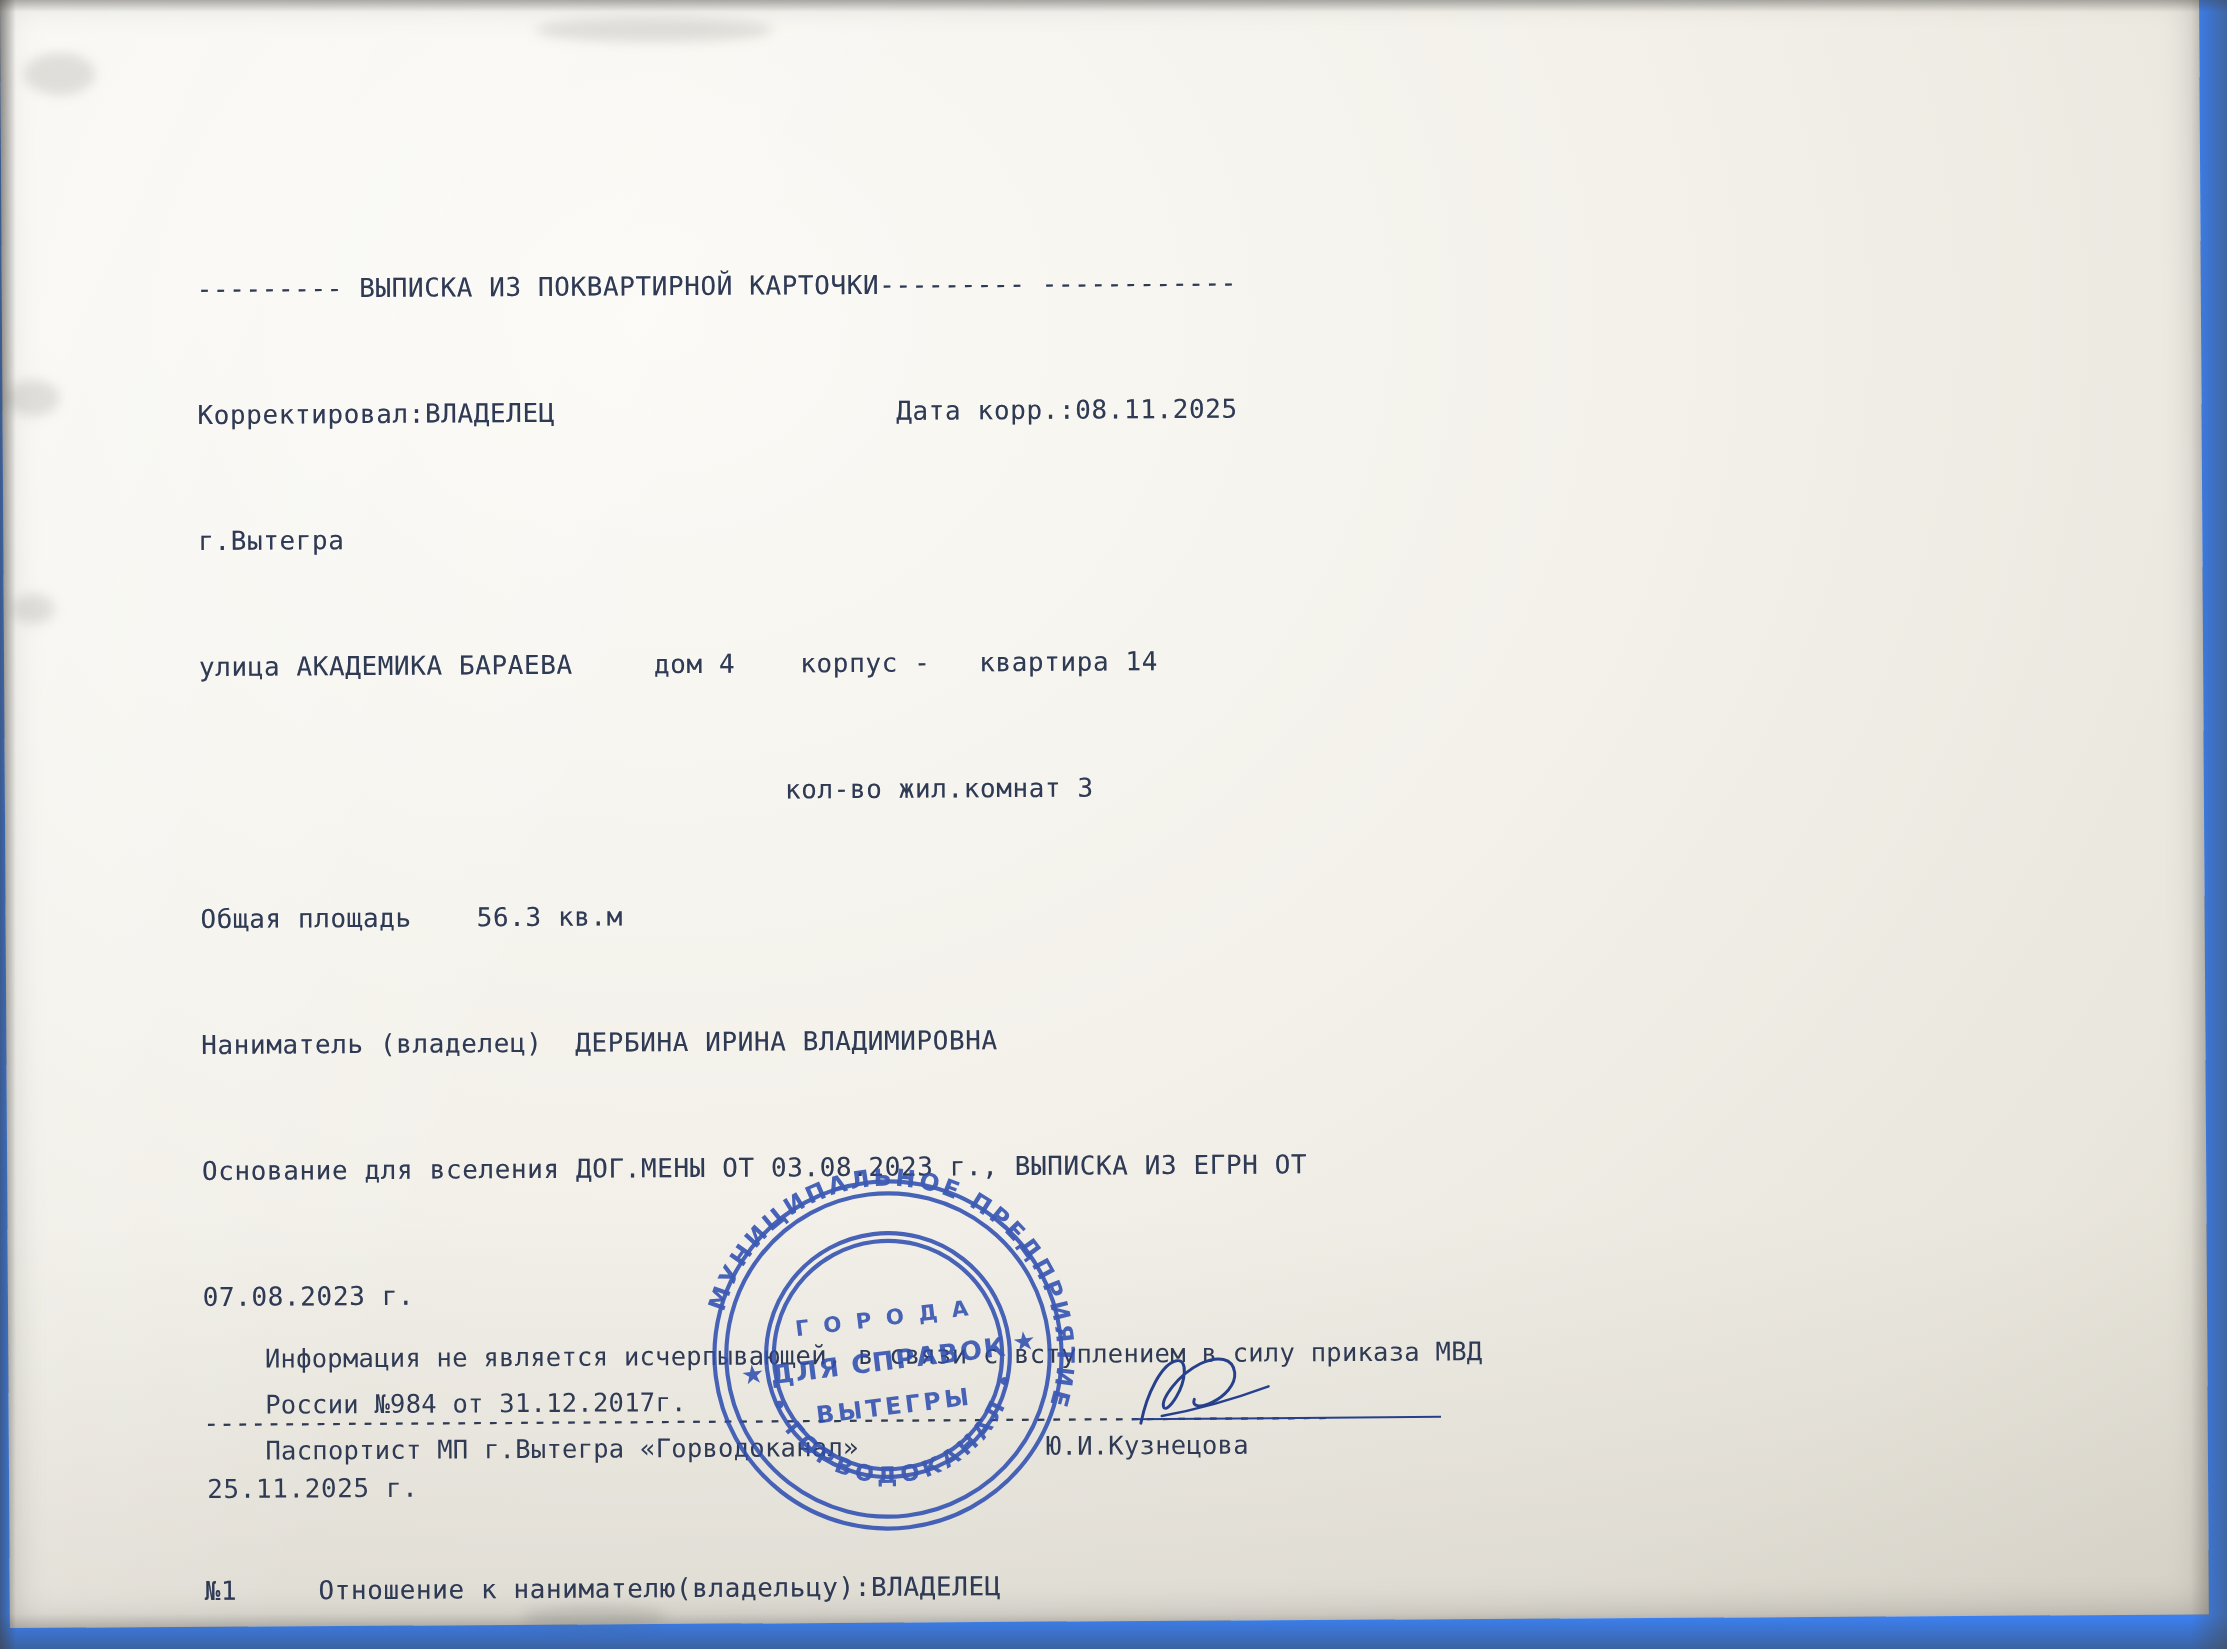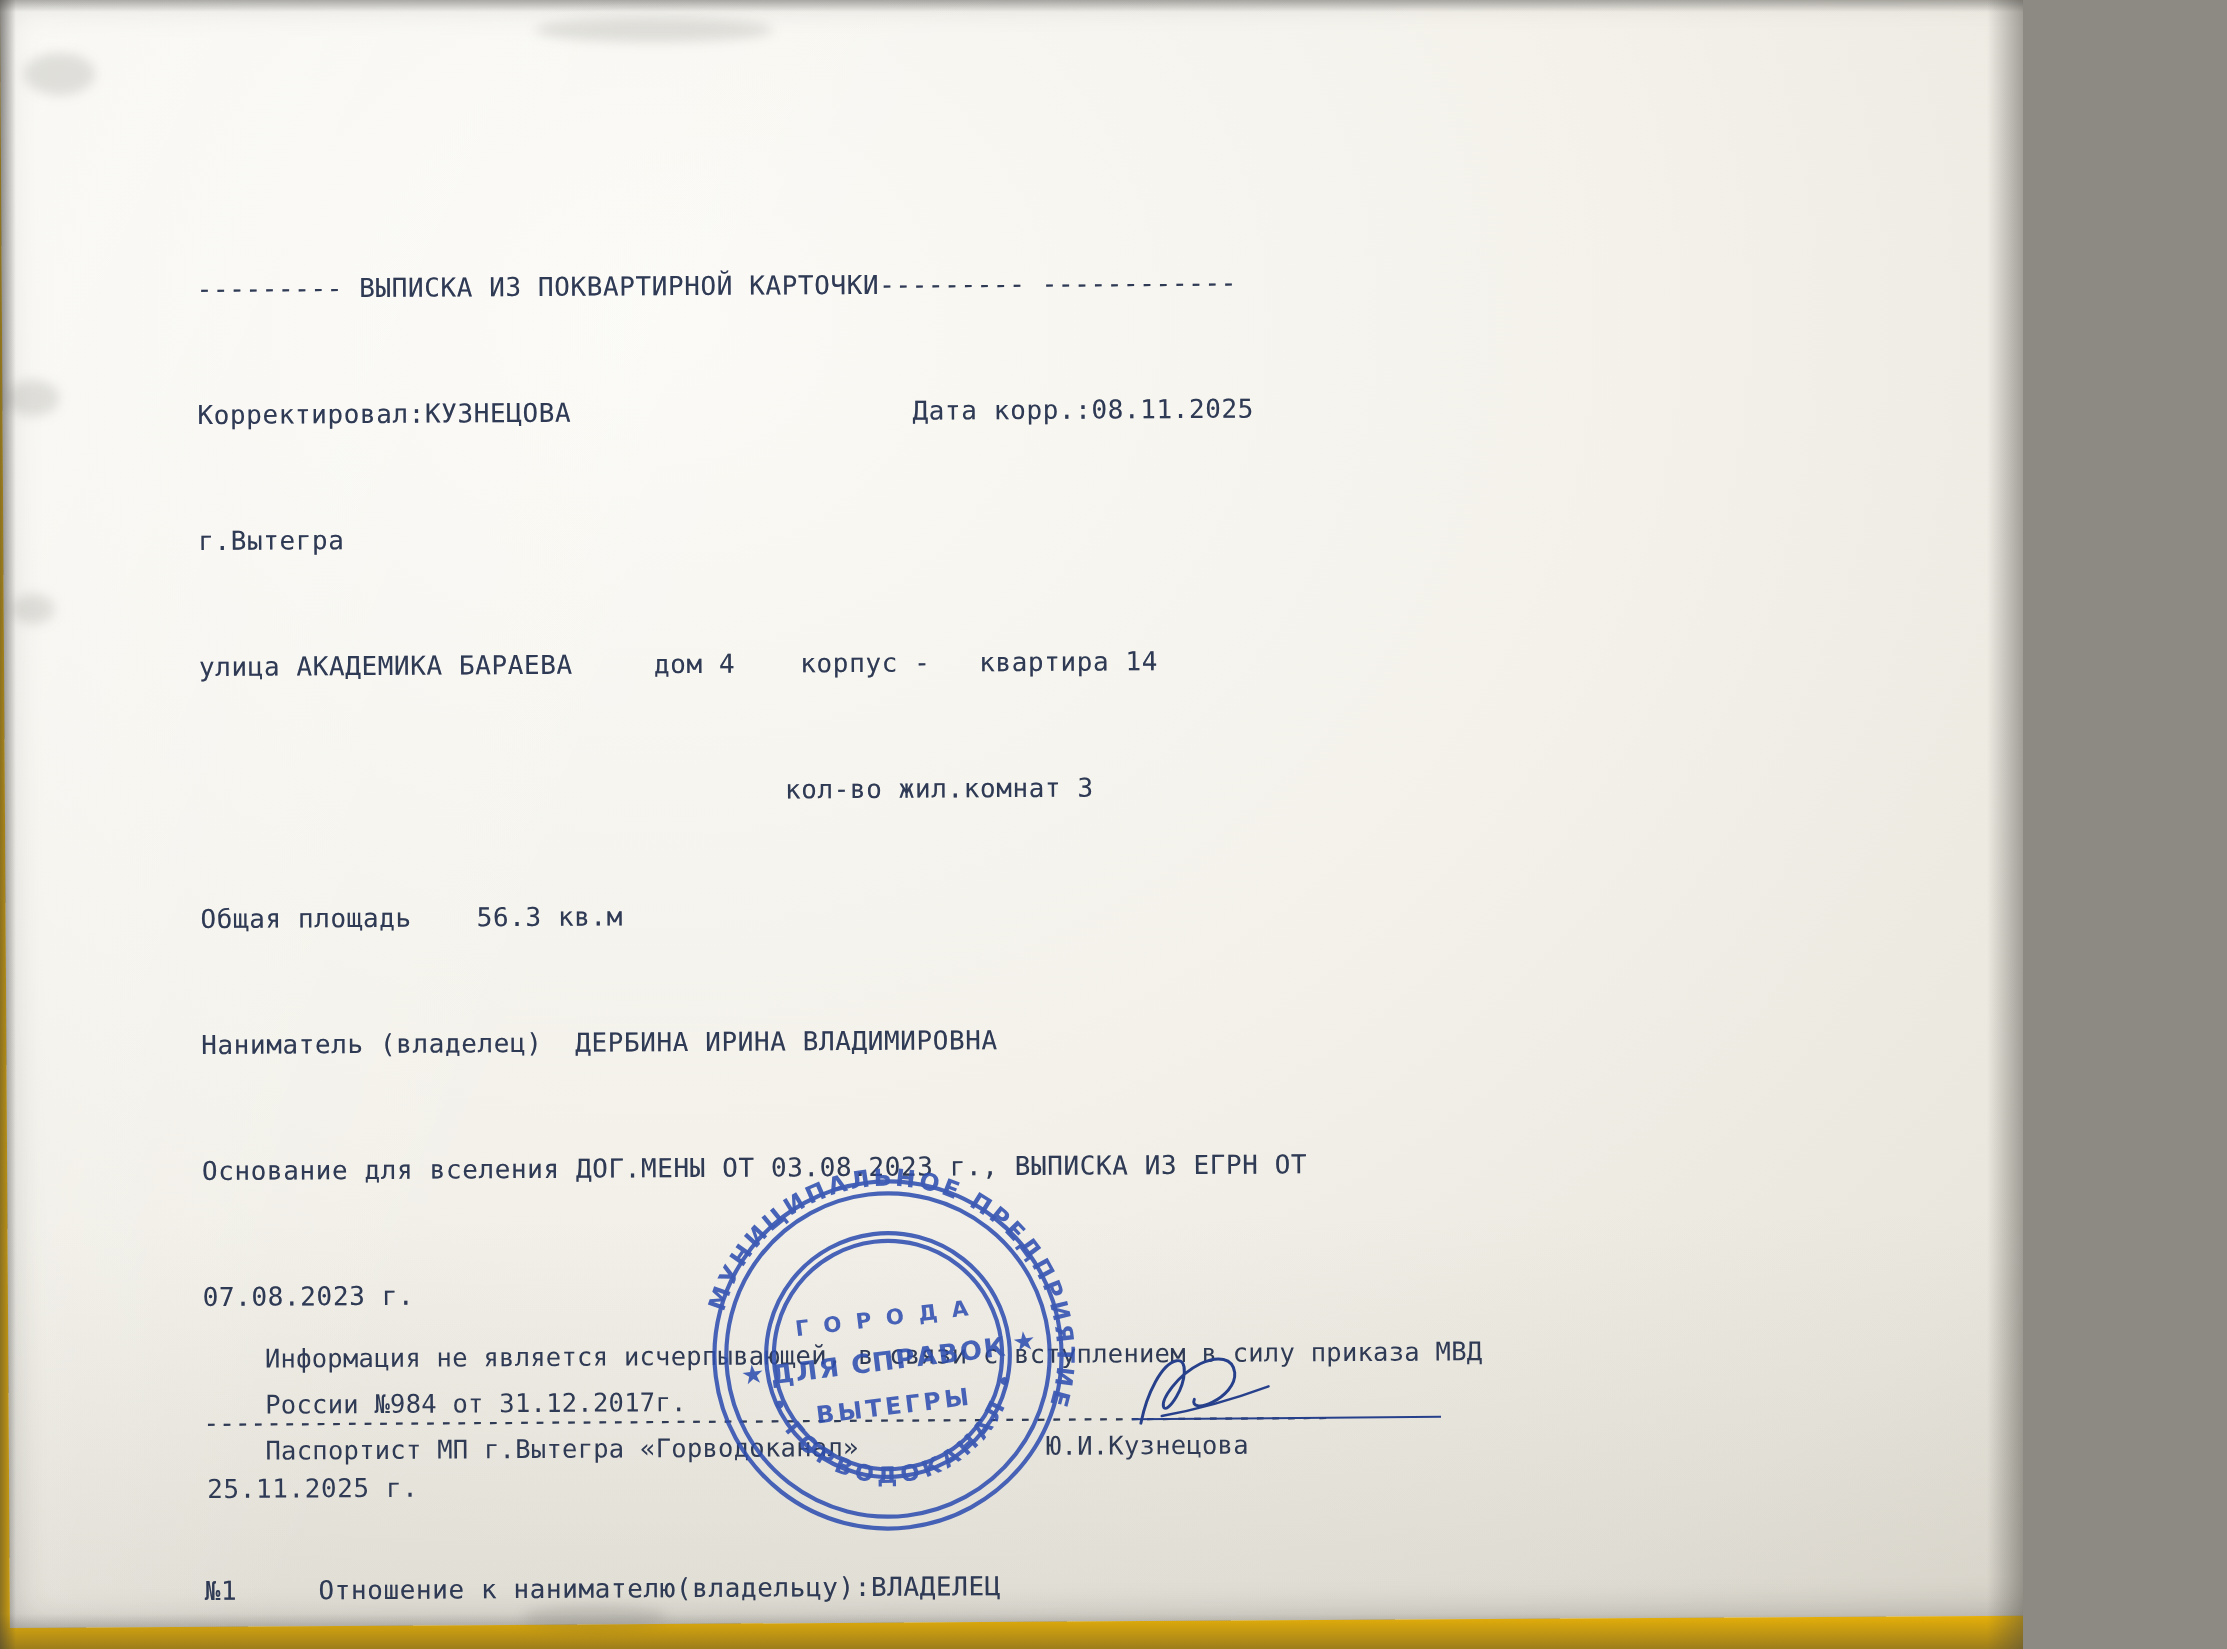--- a/index.html
+++ b/index.html
@@ -2,24 +2,24 @@
 <html lang="ru" style="font-size:9.5px"><head>
 <meta charset="utf-8">
 <style>
   html, body {
     margin: 0;
     padding: 0;
     background: #8d8a84;
   }
   .page {
     position: relative;
-    width: 2023px;
+    width: 2227px;
     height: 1650px;
     overflow: hidden;
-    background: #eab308;
+    background: #3b82f6;
   }
   
   .sheet {
     position: absolute;
     left: 0px;
     top: 0px;
     width: 2199px;
     height: 1628px;
     background:
       radial-gradient(ellipse at 30% 20%, #fbfaf6 0%, #f3f1ea 45%, #e9e6dd 80%, #dedad0 100%);
@@ -156,21 +156,21 @@
   <div class="sheet"></div>
 
   <div class="smudge" style="left:24px;top:53px;width:71px;height:42px;"></div>
   <div class="smudge" style="left:6px;top:380px;width:53px;height:36px;"></div>
   <div class="smudge" style="left:12px;top:594px;width:42px;height:30px;"></div>
   <div class="smudge" style="left:535px;top:18px;width:238px;height:24px;"></div>
   <div class="smudge" style="left:523px;top:1605px;width:143px;height:24px;"></div>
 
   <div class="doc">
     <span class="line hdr">--------- ВЫПИСКА ИЗ ПОКВАРТИРНОЙ КАРТОЧКИ--------- ------------</span>
-    <span class="line"><span>Корректировал:</span><span>КУЗНЕЦОВА</span><span>                     </span><span>Дата корр.:</span><span>08.11.2025</span></span>
+    <span class="line"><span>Корректировал:</span><span>ВЛАДЕЛЕЦ</span><span>                     </span><span>Дата корр.:</span><span>08.11.2025</span></span>
     <span class="line">г.Вытегра</span>
     <span class="line">улица АКАДЕМИКА БАРАЕВА     дом 4    корпус -   квартира 14</span>
     <span class="line">                                    <span>кол-во жил.комнат 3</span></span>
     <span class="line">Общая площадь    56.3 кв.м</span>
     <span class="line">Наниматель (владелец)  ДЕРБИНА ИРИНА ВЛАДИМИРОВНА</span>
     <span class="line">Основание для вселения ДОГ.МЕНЫ ОТ 03.08.2023 г., ВЫПИСКА ИЗ ЕГРН ОТ</span>
     <span class="line">07.08.2023 г.</span>
     <span class="line tight">------------------------------------------------------------------------</span>
 
     <span class="line">№1     Отношение к нанимателю(владельцу):ВЛАДЕЛЕЦ</span>

